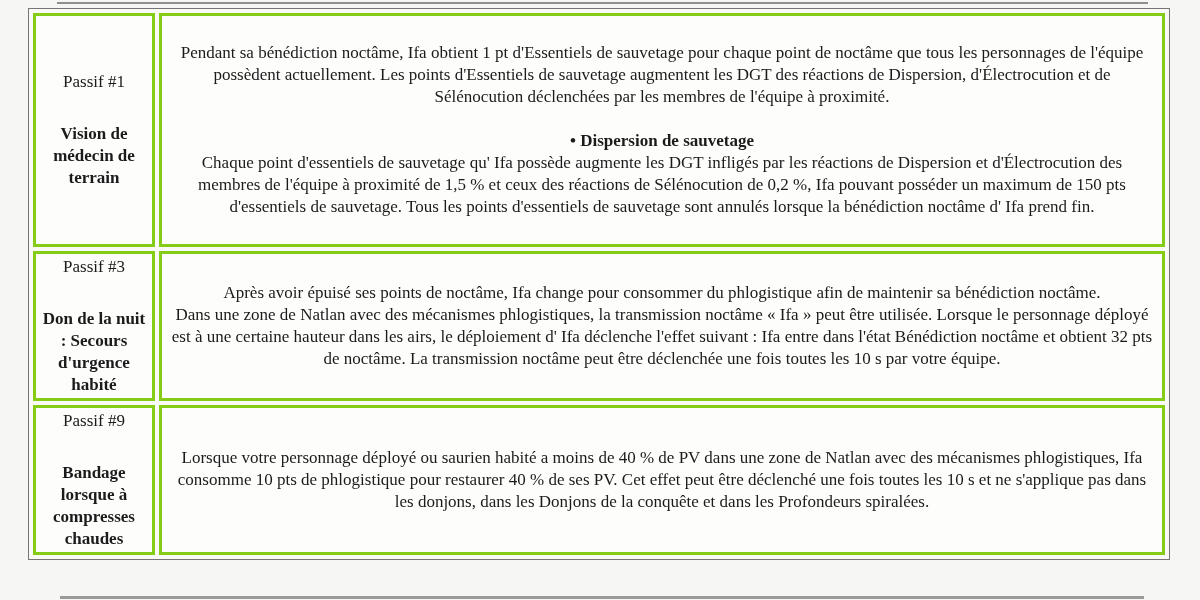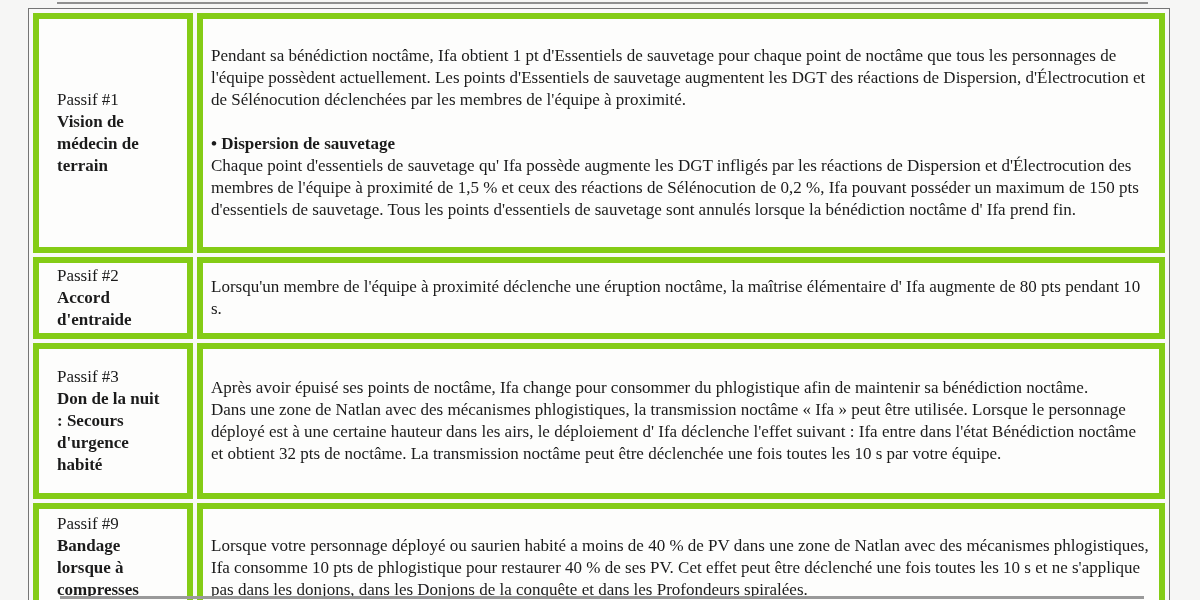--- a/index.html
+++ b/index.html
@@ -27,39 +27,39 @@
     top: 8px;
     left: 28px;
     width: 1142px;
     table-layout: fixed;
     border-collapse: separate;
     border-spacing: 4px;
     border: 1px solid #757575;
     background: #f9f9f8;
   }
   td {
-    border: 6px solid #84cc16;
+    border: 3px solid #84cc16;
     background: #fdfdfc;
-    text-align: left;
+    text-align: center;
     vertical-align: middle;
     padding: 2px 8px;
     font-size: 17px;
     line-height: 22px;
   }
   td.label-cell {
     width: 112px;
-    padding: 2px 18px;
+    padding: 2px 2px;
     font-family: Liberation Serif, serif;
   }
   tr.row-1 td { height: 224px; }
   tr.row-2 td { height: 64px;  }
   tr.row-3 td { height: 140px; }
   tr.row-4 td { height: 114px; }
 
-  .passive-name { font-weight: bold; }
+  .passive-name { font-weight: bold; margin-top: 30px; }
   .bullet-heading { font-weight: bold; }
   .blank-line { height: 22px; }
   p { margin: 0; }
 </style>
 </head>
 <body>
 
 <div class="partial-line" id="prev-row-edge"></div>
 
 <table class="passives">
@@ -67,29 +67,20 @@
     <tr class="row-1">
       <td class="label-cell">
         <div>Passif #1</div>
         <div class="passive-name">Vision de médecin de terrain</div>
       </td>
       <td>
         <p>Pendant sa bénédiction noctâme, Ifa obtient 1 pt d'Essentiels de sauvetage pour chaque point de noctâme que tous les personnages de l'équipe possèdent actuellement. Les points d'Essentiels de sauvetage augmentent les DGT des réactions de Dispersion, d'Électrocution et de Sélénocution déclenchées par les membres de l'équipe à proximité.</p>
         <div class="blank-line"></div>
         <p class="bullet-heading">• Dispersion de sauvetage</p>
         <p>Chaque point d'essentiels de sauvetage qu' Ifa possède augmente les DGT infligés par les réactions de Dispersion et d'Électrocution des membres de l'équipe à proximité de 1,5 % et ceux des réactions de Sélénocution de 0,2 %, Ifa pouvant posséder un maximum de 150 pts d'essentiels de sauvetage. Tous les points d'essentiels de sauvetage sont annulés lorsque la bénédiction noctâme d' Ifa prend fin.</p>
-      </td>
-    </tr>
-    <tr class="row-2">
-      <td class="label-cell">
-        <div>Passif #2</div>
-        <div class="passive-name">Accord d'entraide</div>
-      </td>
-      <td>
-        <p>Lorsqu'un membre de l'équipe à proximité déclenche une éruption noctâme, la maîtrise élémentaire d' Ifa augmente de 80 pts pendant 10 s.</p>
       </td>
     </tr>
     <tr class="row-3">
       <td class="label-cell">
         <div>Passif #3</div>
         <div class="passive-name">Don de la nuit : Secours d'urgence habité</div>
       </td>
       <td>
         <p>Après avoir épuisé ses points de noctâme, Ifa change pour consommer du phlogistique afin de maintenir sa bénédiction noctâme.</p>
         <p>Dans une zone de Natlan avec des mécanismes phlogistiques, la transmission noctâme « Ifa » peut être utilisée. Lorsque le personnage déployé est à une certaine hauteur dans les airs, le déploiement d' Ifa déclenche l'effet suivant : Ifa entre dans l'état Bénédiction noctâme et obtient 32 pts de noctâme. La transmission noctâme peut être déclenchée une fois toutes les 10 s par votre équipe.</p>

